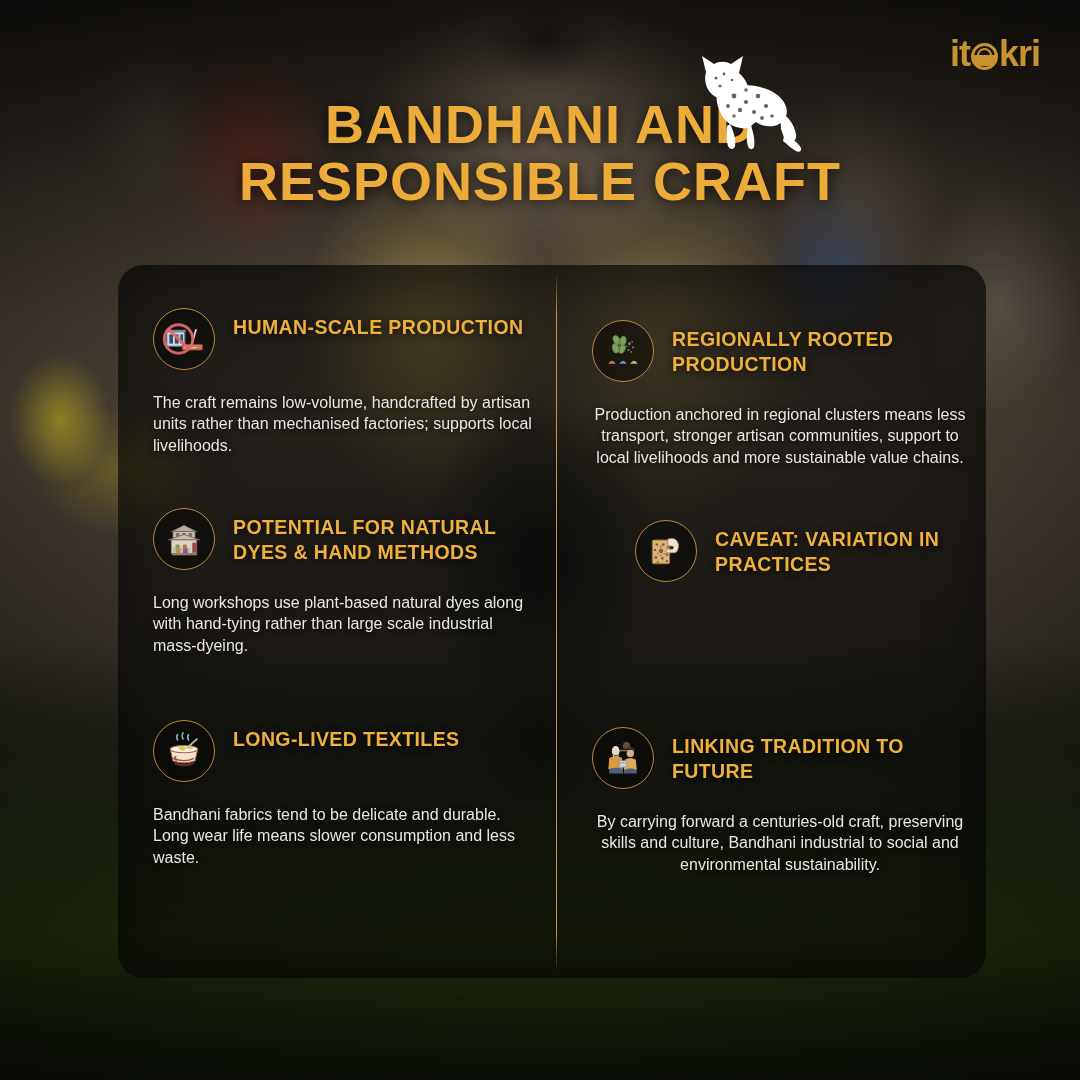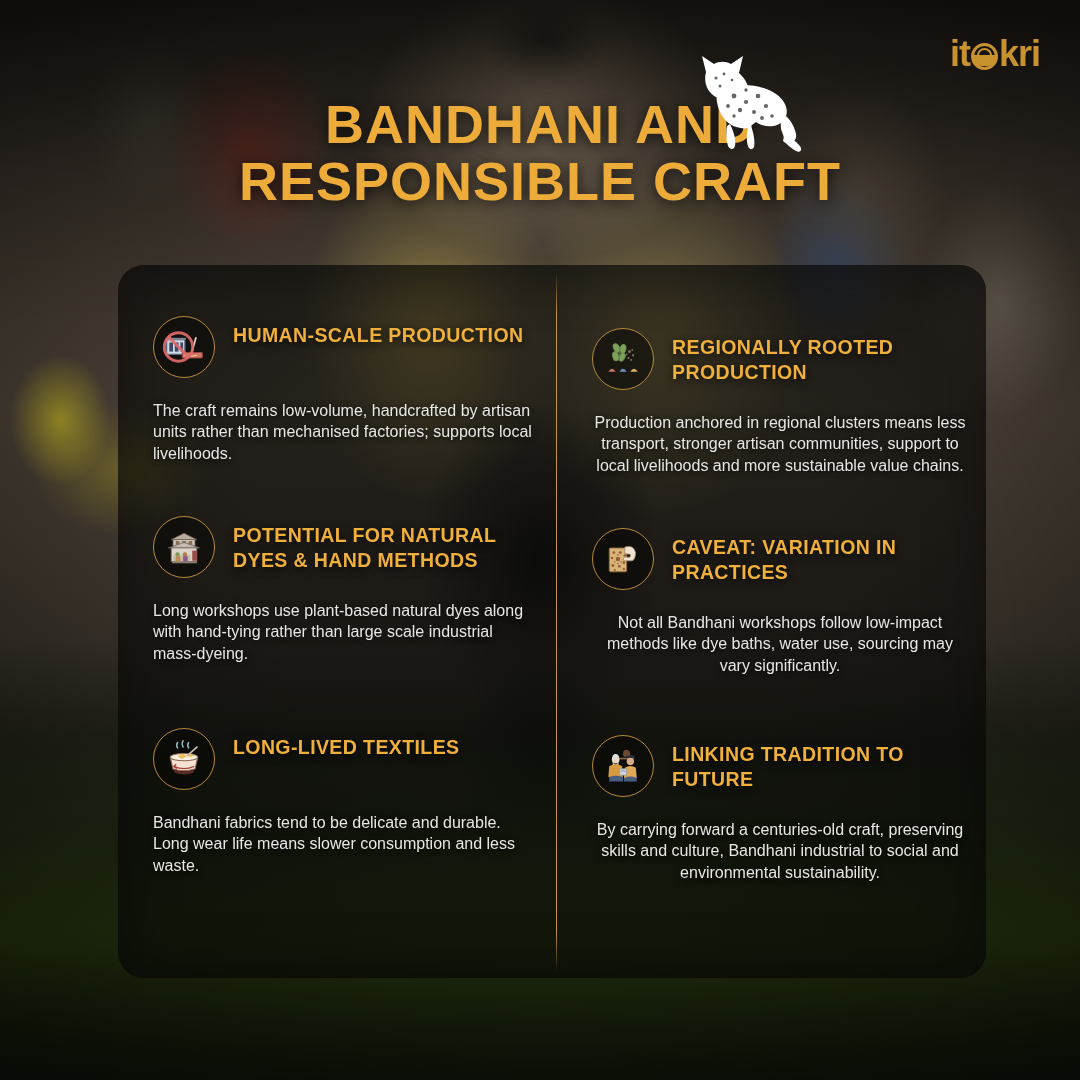--- a/index.html
+++ b/index.html
@@ -75,41 +75,41 @@
 
   
   .panel{ position:absolute; left:118px; top:265px; width:868px; height:713px;
           border-radius:26px; background:rgba(10,9,8,.62);
           box-shadow:inset 0 0 60px rgba(0,0,0,.35); }
   .divider{ position:absolute; left:556px; top:272px; width:1px; height:700px;
             background:linear-gradient(180deg, rgba(200,150,60,0) 0%, rgba(206,156,66,.95) 6%,
                        rgba(206,156,66,.95) 94%, rgba(200,150,60,0) 100%); }
 
   
-  .grid{ position:absolute; left:118px; top:273px; width:868px; height:549px;
+  .grid{ position:absolute; left:118px; top:265px; width:868px; height:549px;
          display:grid; grid-template-columns:438px 430px; grid-template-rows:208px 208px 1fr; }
   .card{ position:relative; padding:0; }
   .card-head{ display:flex; align-items:flex-start; gap:18px; }
   .icon-ring{ flex:0 0 auto; width:62px; height:62px; border-radius:50%;
               border:1.6px solid #b8893a; background:rgba(8,7,6,.55);
               display:flex; align-items:center; justify-content:center; overflow:hidden; }
   .icon-ring svg{ width:44px; height:44px; display:block; }
   .card-title{ font-size:19.5px; font-weight:800; letter-spacing:.4px; line-height:1.26;
                color:#f0b03c; text-transform:uppercase; padding-top:7px;
                text-shadow:0 2px 8px rgba(0,0,0,.8); }
   .card-body{ margin-top:22px; font-size:16px; line-height:1.33; color:#e9e7e4;
               text-shadow:0 1px 6px rgba(0,0,0,.85); }
 
   .col-l .card-head{ padding-left:35px; }
   .col-l .card-body{ padding-left:35px; padding-right:24px; }
   .col-r .card-head{ padding-left:36px;margin-top:12px; }
   .col-r .card-body{ padding-left:36px; padding-right:18px;text-align:center; }
 
   .r1{ padding-top:43px; } .r2{ padding-top:35px; } .r3{ padding-top:39px; }
-  .cell-r1r{ padding-top:43px; } .cell-r2r{ padding-top:35px; } .cell-r3r{ padding-top:34px; }
+  .cell-r1r{ padding-top:43px; } .cell-r2r{ padding-top:35px;padding-left:43px; } .cell-r3r{ padding-top:34px; }
 </style>
 </head>
 <body>
 
 <div id="bg">
   <div class="bg-layer bg-workshop"></div>
   <div class="bg-layer bg-figure"></div>
   <div class="bg-layer bg-vat"></div>
   <div class="bg-layer bg-noise"></div>
   <div class="bg-layer bg-vignette"></div>
@@ -253,21 +253,20 @@
             <circle cx="18.5" cy="19.5" r=".9"></circle>
               <circle cx="18.5" cy="29" r=".9"></circle>
             <circle cx="15" cy="27" r=".8"></circle>
               <circle cx="22" cy="27" r=".8"></circle>
           </g>
           <path d="M26 11 q7-2 10 2 q3 4 1 9 q-1 4-4 4 l-8 0 q-2-3 1-4 l5 0 q2-1 1-3 l-6-1 Z" fill="#f1e3d2" stroke="#a08a70" stroke-width=".9"></path>
         </svg>
       </div>
       <div class="card-title">CAVEAT: VARIATION IN PRACTICES</div>
     </div>
-    <div class="card-body">Not all Bandhani workshops follow low-impact methods like dye baths, water use, sourcing may vary significantly.</div>
   </div>
 
   <div class="card col-l r3">
     <div class="card-head">
       <div class="icon-ring">
         <svg viewBox="0 0 48 48">
           <g stroke="#8fb7c4" stroke-width="1.6" fill="none" stroke-linecap="round">
             <path d="M17 12 q-2-3 0-6"></path>
               <path d="M23 11 q-2-4 0-7"></path>
               <path d="M29 12 q-2-3 0-6"></path>

